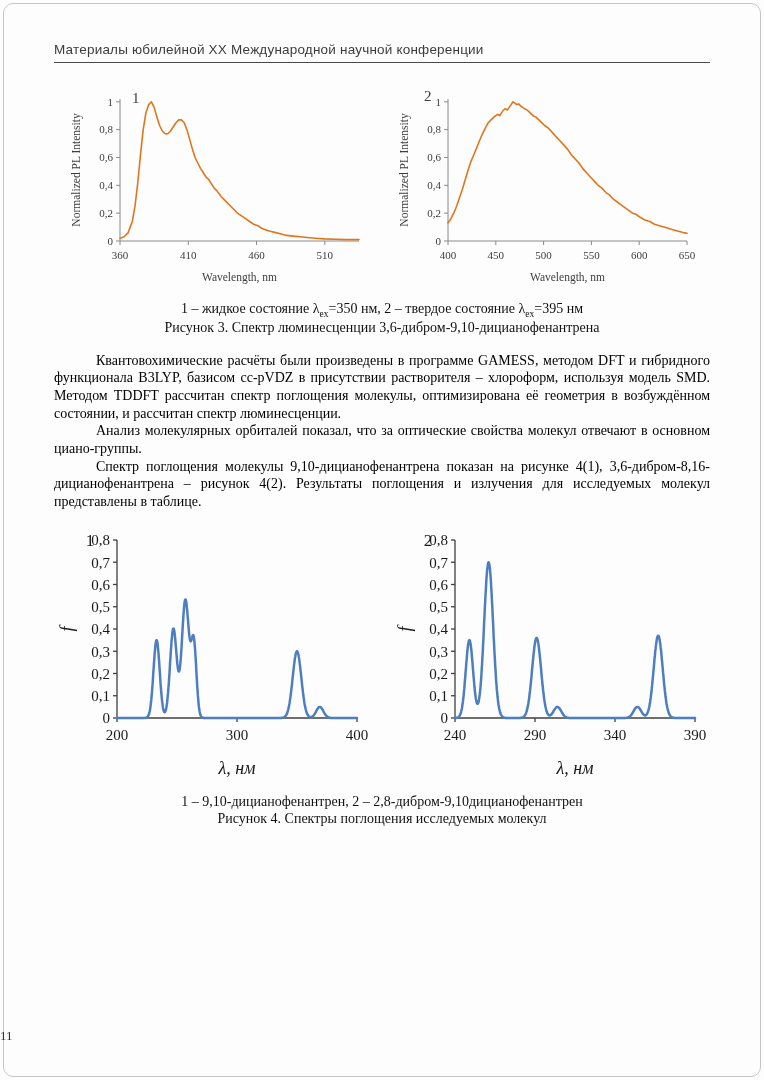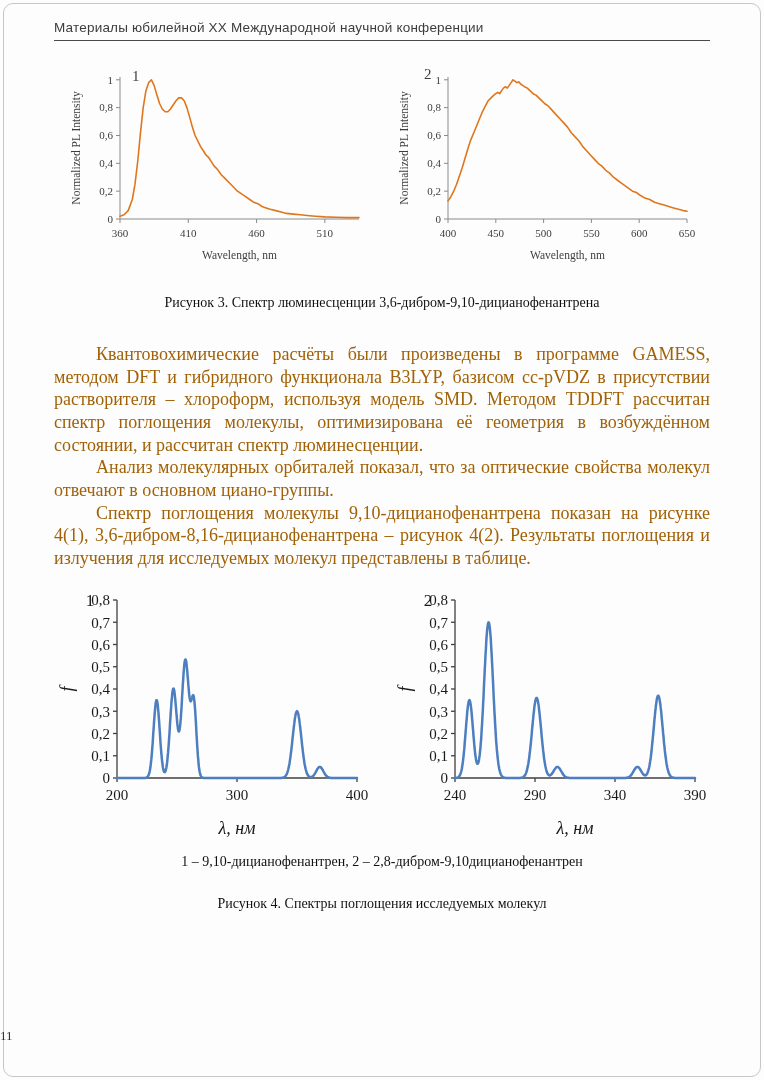--- a/index.html
+++ b/index.html
@@ -1,27 +1,27 @@
 <!DOCTYPE html>
 <html><head>
 <meta charset="utf-8">
 <style>
   * { margin:0; padding:0; box-sizing:border-box; }
   html,body { width:764px; height:1080px; }
   body { background:#fdfdfd; font-family:"Liberation Serif", serif; color:#1a1a1a; position:relative; overflow:hidden; }
   .frame { position:absolute; inset:3px; border:1px solid #c6c6c6; border-radius:10px; pointer-events:none; }
   .content { padding:0 54px; position:relative; height:100%; }
-  .header { padding-top:20px; font-family:"Liberation Sans", sans-serif; font-size:13.5px; color:#3c3c3c; letter-spacing:0.2px; }
+  .header { padding-top:42px; font-family:"Liberation Sans", sans-serif; font-size:13.5px; color:#3c3c3c; letter-spacing:0.2px; }
   .header-rule { border-bottom:1.5px solid #4a4a4a; margin-top:5px; }
   .charts-row { display:flex; justify-content:center; align-items:flex-start; gap:26px; }
   .fig3-row { margin-top:22px; }
   .fig4-row { margin-top:12px; }
   .fig-note { text-align:center; font-size:14px; margin-top:10px; color:#111; }
-  .fig-caption { text-align:center; font-size:14px; margin-top:26px; color:#111; }
-  .body-text { margin-top:32px; font-size:18px; line-height:1.26; text-align:justify; color:#a16207; }
+  .fig-caption { text-align:center; font-size:14px; margin-top:1px; color:#111; }
+  .body-text { margin-top:16px; font-size:14px; line-height:1.26; text-align:justify; color:#000000; }
   .body-text p { text-indent:42px; }
   .page-number { position:absolute; bottom:36px; left:0; right:0; font-size:13px; color:#333; }
   sub { font-size:0.68em; }
   svg text { font-family:"Liberation Serif", serif; }
   .chart-host { display:block; }
 </style>
 </head>
 <body>
 
 <div class="frame"></div>
@@ -89,20 +89,21 @@
           <text x="46" y="48.477450980392156" text-anchor="end" font-size="11" fill="#3d3d3d">0,8</text>
           <line x1="49" y1="16.784313725490193" x2="53" y2="16.784313725490193" stroke="#8a8a8a" stroke-width="1"></line>
           <text x="46" y="20.634313725490195" text-anchor="end" font-size="11" fill="#3d3d3d">1</text>
           <text x="172.5" y="196" text-anchor="middle" font-size="11.5" fill="#3d3d3d" font-style="normal">Wavelength, nm</text>
           <text text-anchor="middle" font-size="11.5" fill="#3d3d3d" font-style="normal" transform="translate(13,85) rotate(-90)">Normalized PL Intensity</text>
           <text x="29.099999999999998" y="16" font-size="15" fill="#3d3d3d">2</text>
           <path d="M53.0,137.9L55.9,133.7L58.7,128.2L61.6,121.2L64.5,112.8L67.3,104.5L70.2,94.7L73.1,85.0L75.9,76.6L78.8,69.7L81.7,62.7L84.5,55.8L87.4,48.8L90.3,43.2L93.2,37.7L96.0,34.9L98.9,32.1L100.8,30.7L102.7,29.3L104.6,30.7L106.5,27.9L108.4,25.1L110.4,23.7L112.3,25.1L114.2,22.4L116.1,19.6L118.0,16.8L119.9,18.2L121.8,19.6L123.7,18.9L125.7,21.0L127.6,22.4L129.5,23.7L132.3,25.1L135.2,27.9L138.1,30.7L141.0,32.1L143.8,34.9L146.7,37.7L149.6,40.5L153.4,43.2L157.2,47.4L161.0,51.6L164.9,55.8L168.7,59.9L172.5,64.1L176.3,69.7L180.1,73.9L184.0,78.0L187.8,83.6L191.6,87.8L195.4,92.0L199.3,96.1L203.1,100.3L206.9,103.1L210.7,107.3L214.6,110.1L218.4,114.2L222.2,117.0L226.0,119.8L229.9,122.6L233.7,125.4L237.5,128.2L241.3,129.5L245.2,132.3L249.9,135.1L254.7,136.5L259.5,139.3L264.3,140.7L269.1,142.1L273.8,143.5L278.6,144.9L283.4,146.3L288.2,147.6L292.0,148.3" fill="none" stroke="#E0761C" stroke-width="1.6" stroke-linejoin="round" stroke-linecap="round"></path>
         </svg></div>
   </div>
 
+  <p class="fig-note"><span>1 – жидкое состояние λ</span><sub>ex</sub><span>=350 нм, 2 – твердое состояние λ</span><sub>ex</sub><span>=395 нм</span></p>
 
   <p class="fig-caption">Рисунок 3. Спектр люминесценции 3,6-дибром-9,10-дицианофенантрена</p>
 
   <div class="body-text">
     <p>Квантовохимические расчёты были произведены в программе GAMESS, методом DFT и гибридного функционала B3LYP, базисом cc-pVDZ в присутствии растворителя – хлороформ, используя модель SMD. Методом TDDFT рассчитан спектр поглощения молекулы, оптимизирована её геометрия в возбуждённом состоянии, и рассчитан спектр люминесценции.</p>
     <p>Анализ молекулярных орбиталей показал, что за оптические свойства молекул отвечают в основном циано-группы.</p>
     <p>Спектр поглощения молекулы 9,10-дицианофенантрена показан на рисунке 4(1), 3,6-дибром-8,16-дицианофенантрена – рисунок 4(2).  Результаты поглощения и излучения для исследуемых молекул представлены в таблице.</p>
   </div>
 
   <div class="charts-row fig4-row">

